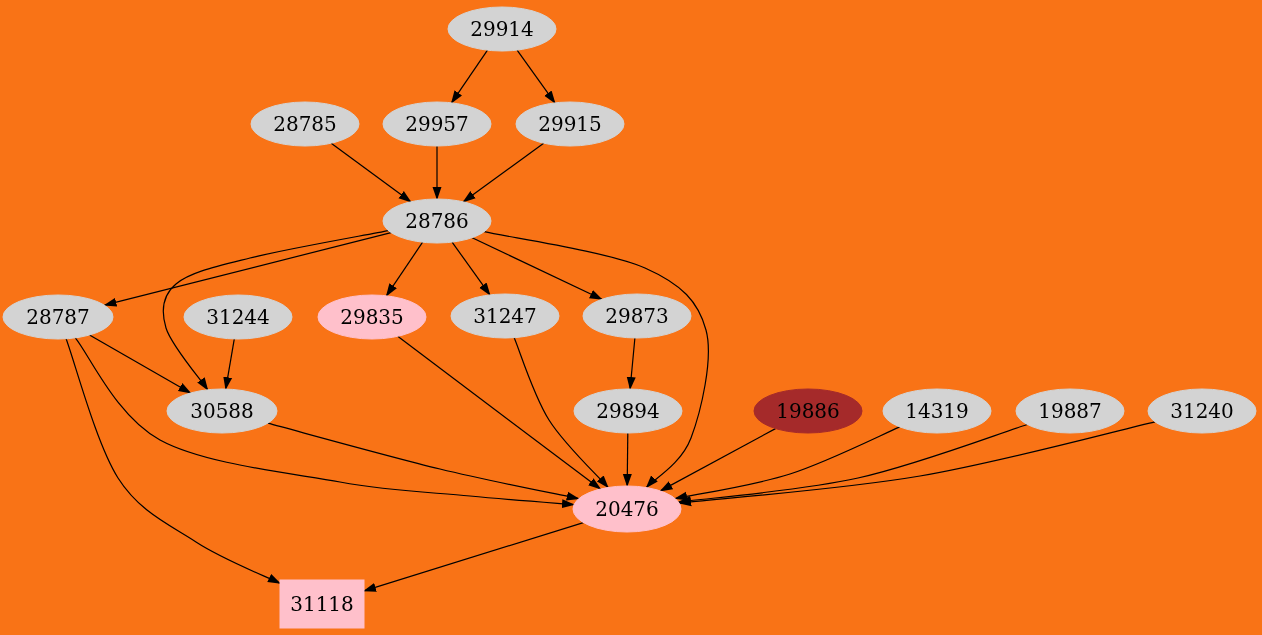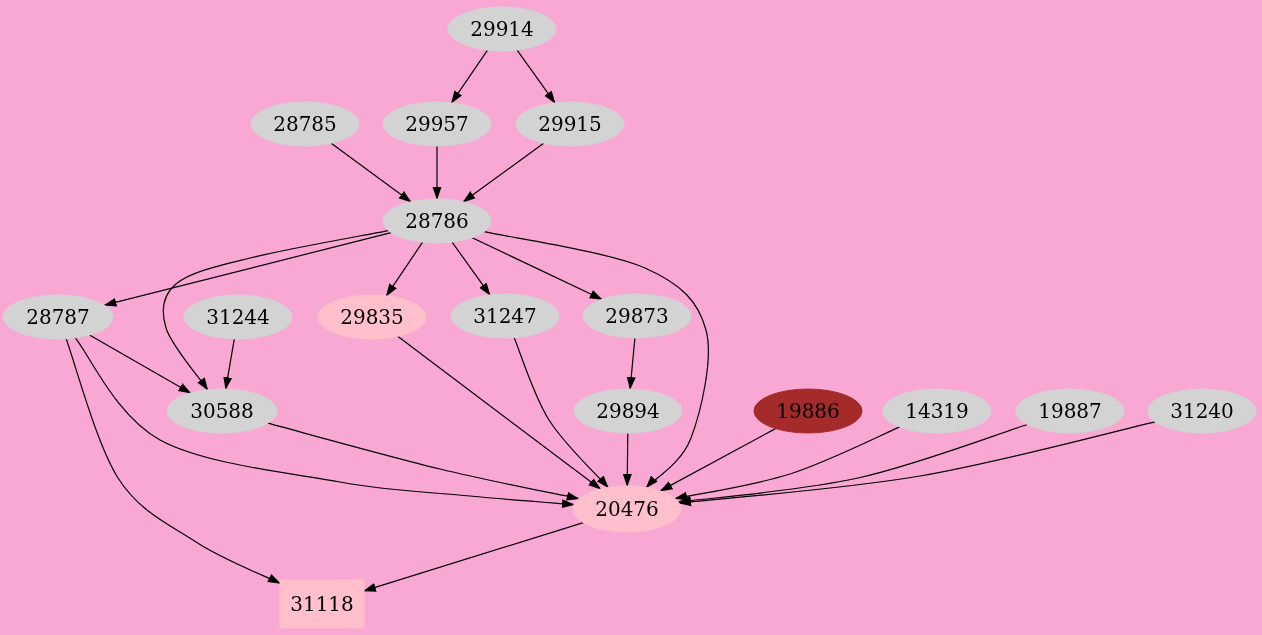--- a/index.html
+++ b/index.html
@@ -4,21 +4,21 @@
 <style>
   html, body {
     margin: 0;
     padding: 0;
     background: #ffffff;
   }
   .canvas-wrap {
     position: relative;
     width: 1262px;
     height: 635px;
-    background: #f9a8d4;
+    background: #f97316;
     overflow: hidden;
   }
   svg {
     display: block;
   }
   text.node-label {
     font-family: "DejaVu Serif", "Liberation Serif", serif;
     text-anchor: middle;
   }
 </style>

